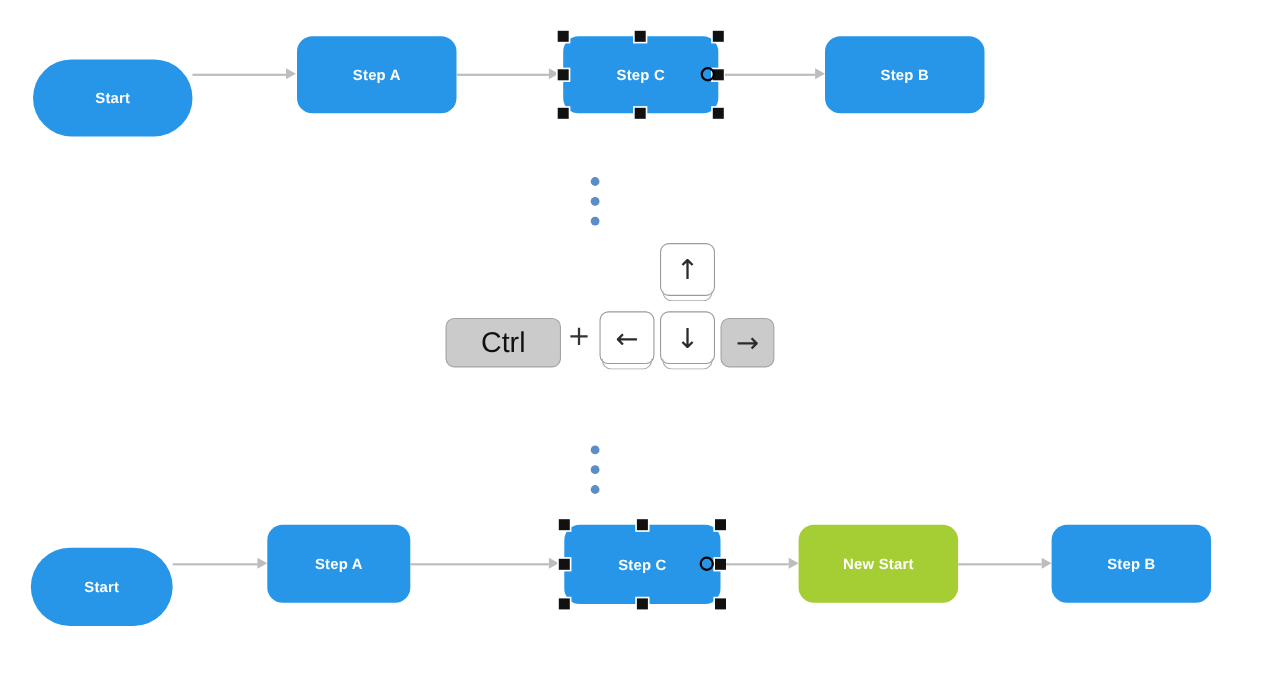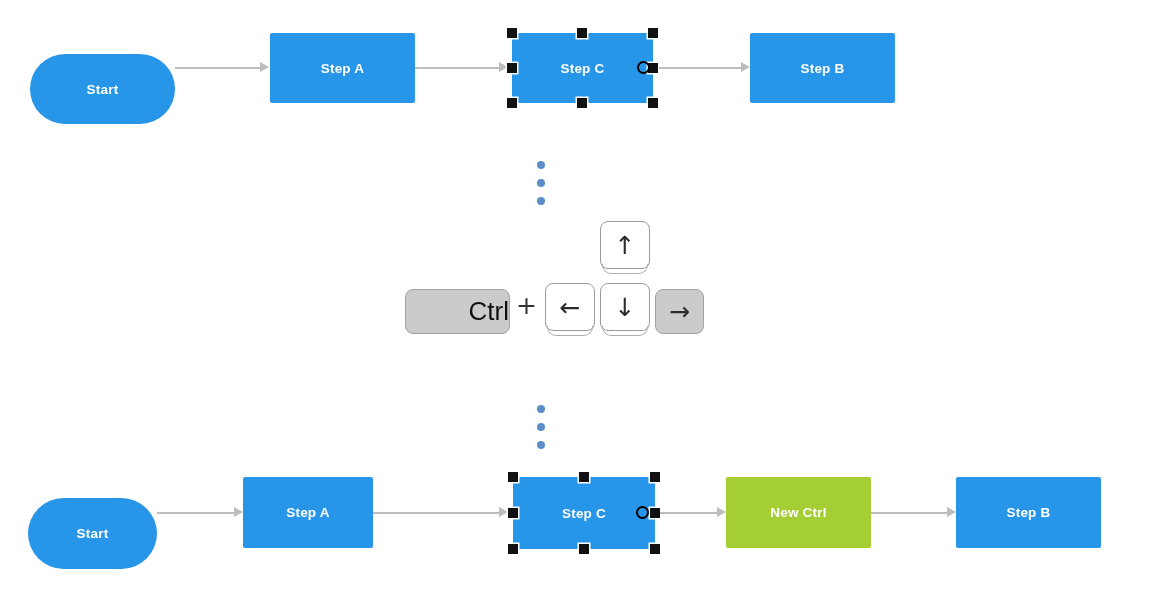--- a/index.html
+++ b/index.html
@@ -19,21 +19,21 @@
   .node {
     position: absolute;
     background: #2795E8;
     color: #ffffff;
     display: flex;
     align-items: center;
     justify-content: center;
     font-size: 13.5px;
     font-weight: 700;
     letter-spacing: .2px;
-    border-radius: 2px;
+    border-radius: 14px;
     box-sizing: border-box;
     cursor: default;
   }
   .node.pill   { border-radius: 36px; margin-top: 21px; }
   .node.green  { background: #A5CD34; }
   
   .edge {
     position: absolute;
     height: 1.5px;
     background: #BDBDBD;
@@ -152,21 +152,21 @@
     </div>
   </div>
 
   <div>
     <div class="dot" style="left:537px;top:161px;"></div>
     <div class="dot" style="left:537px;top:179px;"></div>
     <div class="dot" style="left:537px;top:197px;"></div>
   </div>
 
   <div>
-    <div class="key gray" style="left:405px;top:289px;width:105px;height:45px;justify-content:flex-end;">
+    <div class="key gray" style="left:405px;top:289px;width:105px;height:45px;">
       <span class="ctrl-label">Ctrl</span>
     </div>
 
     <span class="plus" style="left:516px;top:291px;">+</span>
 
     <div class="key cap" style="left:600px;top:221px;width:50px;height:48px;">
       <span class="glyph">↑</span>
     </div>
 
     <div class="key cap" style="left:545px;top:283px;width:50px;height:48px;">
@@ -214,21 +214,21 @@
     <div class="handle" style="left:650px;top:508px;"></div>
     <div class="handle" style="left:508px;top:544px;"></div>
     <div class="handle" style="left:579px;top:544px;"></div>
     <div class="handle" style="left:650px;top:544px;"></div>
     <div class="port" style="left:636px;top:506px;"></div>
 
     <div class="edge" style="left:660px;top:512px;width:57px;"></div>
     <div class="edge-head" style="left:717px;top:507px;"></div>
 
     <div class="node green" style="left:726px;top:477px;width:145px;height:71px;">
-      <span>New Ctrl</span>
+      <span>New Start</span>
     </div>
 
     <div class="edge" style="left:871px;top:512px;width:76px;"></div>
     <div class="edge-head" style="left:947px;top:507px;"></div>
 
     <div class="node" style="left:956px;top:477px;width:145px;height:71px;">
       <span>Step B</span>
     </div>
   </div>
 

